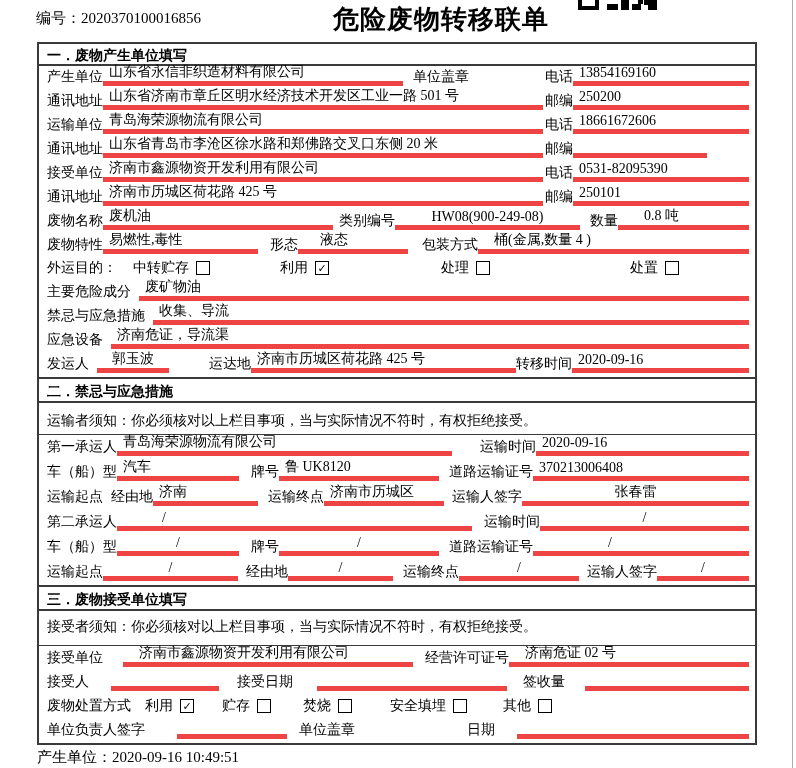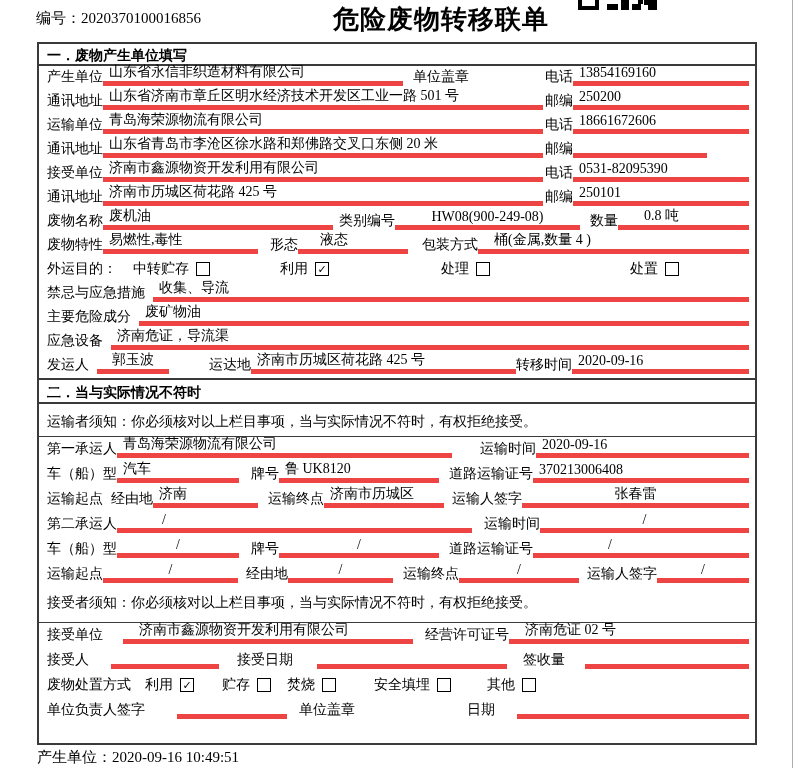--- a/index.html
+++ b/index.html
@@ -136,44 +136,44 @@
         <span class="lbl">处理</span>
         <span class="cb"></span>
       </span>
       <span class="opt" style="margin-left:140px">
         <span class="lbl">处置</span>
         <span class="cb"></span>
       </span>
     </div>
 
     <div class="row h24">
+      <span class="lbl">主要危险成分</span>
+      <span class="val fill" style="margin-left:8px">废矿物油</span>
+    </div>
+
+    <div class="row h24">
       <span class="lbl">禁忌与应急措施</span>
       <span class="val fill" style="margin-left:8px">收集、导流</span>
-    </div>
-
-    <div class="row h24">
-      <span class="lbl">主要危险成分</span>
-      <span class="val fill" style="margin-left:8px">废矿物油</span>
     </div>
 
     <div class="row h24">
       <span class="lbl">应急设备</span>
       <span class="val fill" style="margin-left:8px">济南危证，导流渠</span>
     </div>
 
     <div class="row h24">
       <span class="lbl">发运人</span>
       <span class="val ctr" style="width:72px;margin-left:8px">郭玉波</span>
       <span class="lbl" style="margin-left:40px">运达地</span>
       <span class="val" style="width:265px">济南市历城区荷花路 425 号</span>
       <span class="lbl" style="">转移时间</span>
       <span class="val fill">2020-09-16</span>
     </div>
 
-    <div class="sec-header bt">二．当与实际情况不符时</div>
+    <div class="sec-header bt">二．禁忌与应急措施</div>
     <div class="notice">运输者须知：你必须核对以上栏目事项，当与实际情况不符时，有权拒绝接受。</div>
 
     <div class="row h25">
       <span class="lbl">第一承运人</span>
       <span class="val" style="width:335px">青岛海荣源物流有限公司</span>
       <span class="lbl" style="margin-left:28px">运输时间</span>
       <span class="val fill">2020-09-16</span>
     </div>
 
     <div class="row h25">
@@ -215,20 +215,21 @@
       <span class="lbl">运输起点</span>
       <span class="val ctr" style="width:135px">/</span>
       <span class="lbl" style="margin-left:8px">经由地</span>
       <span class="val ctr" style="width:105px">/</span>
       <span class="lbl" style="margin-left:10px">运输终点</span>
       <span class="val ctr" style="width:120px">/</span>
       <span class="lbl" style="margin-left:8px">运输人签字</span>
       <span class="val fill ctr">/</span>
     </div>
 
+    <div class="sec-header bt">三．废物接受单位填写</div>
     <div class="notice s3">接受者须知：你必须核对以上栏目事项，当与实际情况不符时，有权拒绝接受。</div>
 
     <div class="row h25">
       <span class="lbl">接受单位</span>
       <span class="val" style="width:290px;margin-left:20px;padding-left:16px">济南市鑫源物资开发利用有限公司</span>
       <span class="lbl" style="margin-left:12px">经营许可证号</span>
       <span class="val fill" style="padding-left:16px">济南危证 02 号</span>
     </div>
 
     <div class="row h25">
@@ -243,21 +244,21 @@
     <div class="row h25">
       <span class="lbl">废物处置方式</span>
       <span class="opt" style="margin-left:14px">
         <span class="lbl">利用</span>
         <span class="cb">✓</span>
       </span>
       <span class="opt" style="margin-left:28px">
         <span class="lbl">贮存</span>
         <span class="cb"></span>
       </span>
-      <span class="opt" style="margin-left:16px">
+      <span class="opt" style="margin-left:32px">
         <span class="lbl">焚烧</span>
         <span class="cb"></span>
       </span>
       <span class="opt" style="margin-left:38px">
         <span class="lbl">安全填埋</span>
         <span class="cb"></span>
       </span>
       <span class="opt" style="margin-left:36px">
         <span class="lbl">其他</span>
         <span class="cb"></span>

